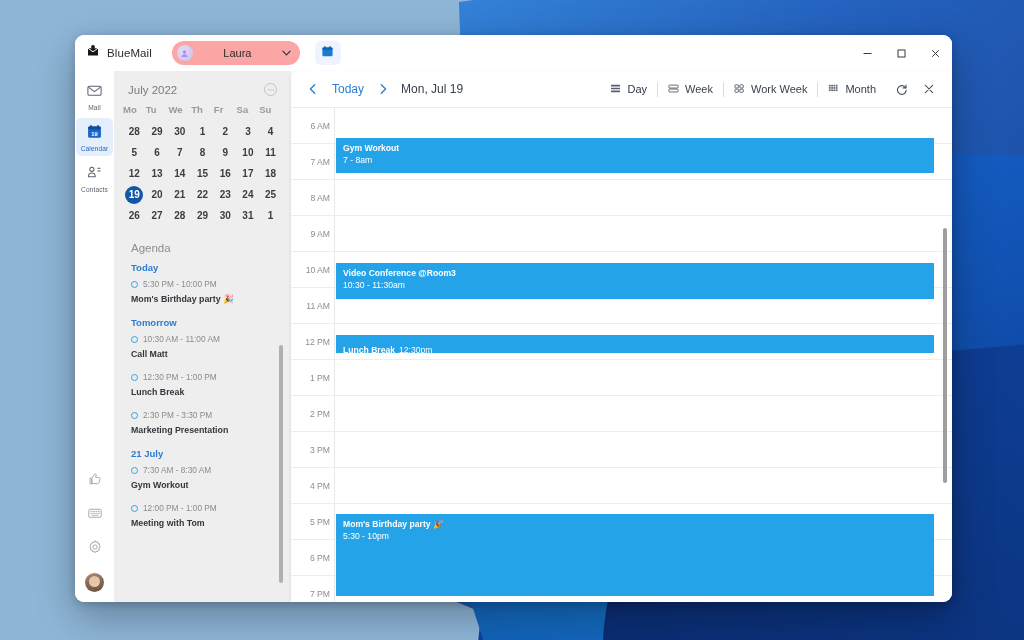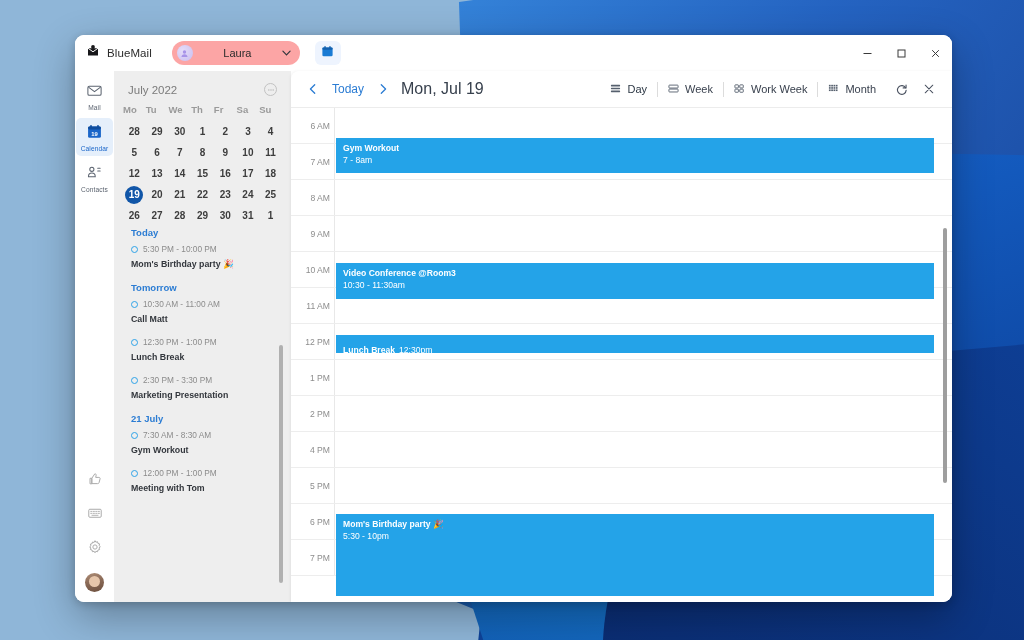--- a/index.html
+++ b/index.html
@@ -290,21 +290,21 @@
   .nav-arrow {
     width: 20px; height: 24px;
     display: flex; align-items: center; justify-content: center;
     color: #2b7cd3;
   }
   .today-btn {
     font-size: 12px; color: #2b7cd3;
     padding: 0 9px;
   }
   .cur-date {
-    font-size: 16px; color: #37404d;
+    font-size: 12px; color: #37404d;
     margin-left: 8px;
   }
   .tb-right {
     margin-left: auto;
     display: flex; align-items: center;
   }
   .view-btn {
     display: flex; align-items: center; gap: 6px;
     font-size: 11px; color: #39414e;
     padding: 0 10px;
@@ -568,20 +568,21 @@
 
         <div class="mini-day"><span>26</span></div>
         <div class="mini-day"><span>27</span></div>
         <div class="mini-day"><span>28</span></div>
         <div class="mini-day"><span>29</span></div>
         <div class="mini-day"><span>30</span></div>
         <div class="mini-day"><span>31</span></div>
         <div class="mini-day"><span>1</span></div>
       </div>
 
+      <div class="agenda-title">Agenda</div>
 
       <div class="agenda-scroll">
         <div class="ag-group first">Today</div>
         <div class="ag-item">
           <div class="ag-time">
             <span class="ag-dot"></span>
             <span>5:30 PM - 10:00 PM</span>
           </div>
           <div class="ag-name">Mom's Birthday party 🎉</div>
         </div>
@@ -745,20 +746,24 @@
           </div>
           <div class="hourrow">
             <div class="hourlabel">1 PM</div>
             <div class="hourcell"></div>
           </div>
           <div class="hourrow">
             <div class="hourlabel">2 PM</div>
             <div class="hourcell"></div>
           </div>
           <div class="hourrow">
+            <div class="hourlabel">3 PM</div>
+            <div class="hourcell"></div>
+          </div>
+          <div class="hourrow">
             <div class="hourlabel">4 PM</div>
             <div class="hourcell"></div>
           </div>
           <div class="hourrow">
             <div class="hourlabel">5 PM</div>
             <div class="hourcell"></div>
           </div>
           <div class="hourrow">
             <div class="hourlabel">6 PM</div>
             <div class="hourcell"></div>

